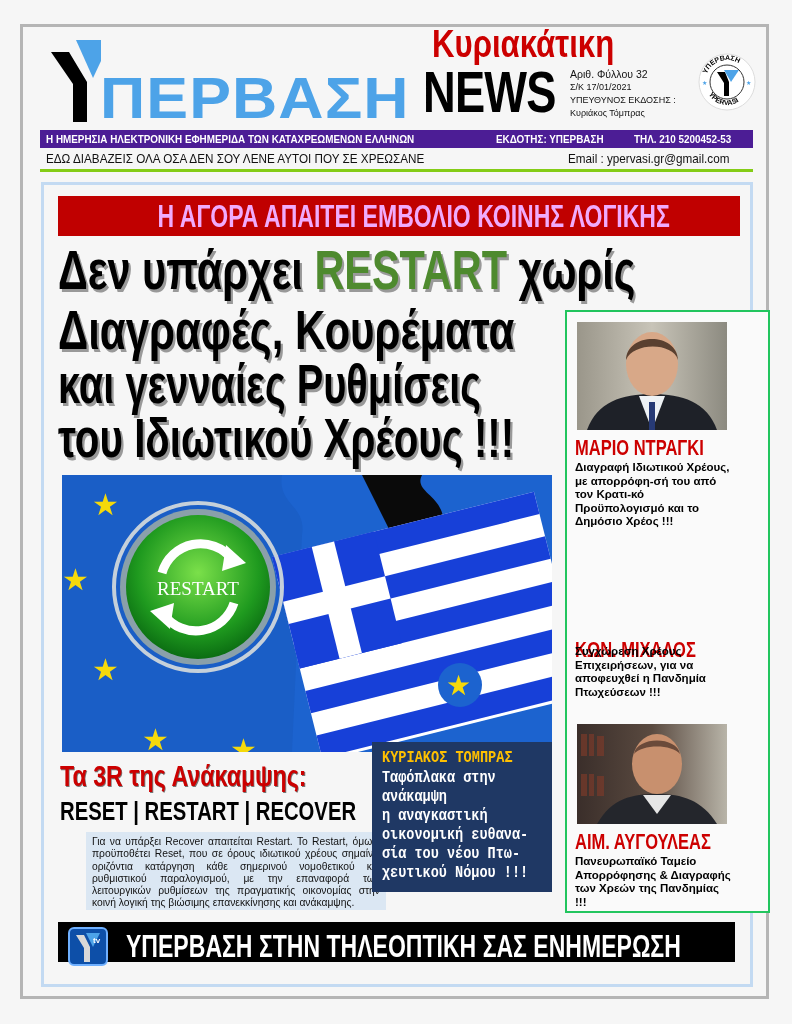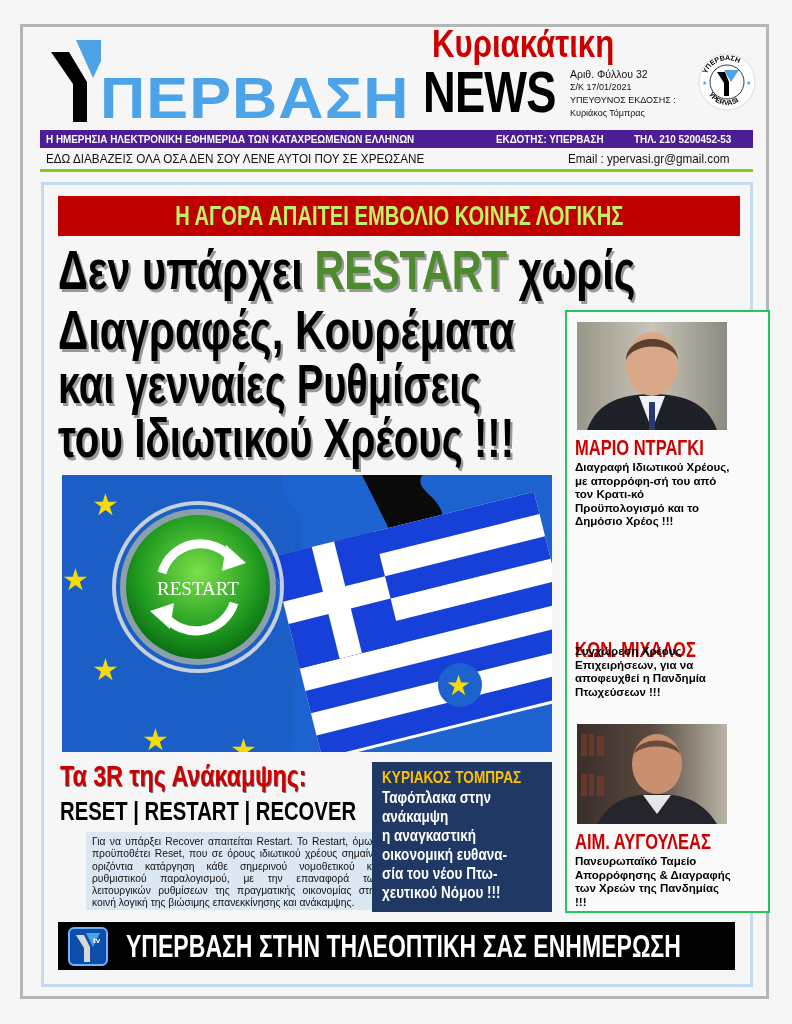--- a/index.html
+++ b/index.html
@@ -13,39 +13,39 @@
   .kyriakatiki { left:432px; top:22px; font-family:"Liberation Sans", sans-serif; font-weight:bold; font-size:38px; line-height:44px; color:#cc0000; transform:scaleX(0.82); transform-origin:left top; }
   .meta { left:570px; top:68px; font-size:10.5px; line-height:13px; color:#111; }
   .meta .small { font-size:9px; }
   .seal { left:697px; top:52px; width:60px; height:60px; }
   .strip-black { left:40px; top:130px; width:713px; height:18px; background:#4c1d95; color:#fff; font-size:11.5px; line-height:18px; font-weight:bold; }
   .strip-black span { position:absolute; top:0; transform:scaleX(0.86); transform-origin:left top; white-space:nowrap; }
   .strip-white { left:40px; top:149px; width:713px; height:20px; font-size:13px; line-height:20px; color:#111; border-bottom:3px solid #84cc16; }
   .strip-white span { position:absolute; top:0; white-space:nowrap; transform:scaleX(0.9); transform-origin:left top; }
   
   .inner-frame { left:41px; top:182px; width:712px; height:805px; border:3px solid #c3daf2; box-sizing:border-box; }
-  .red-banner { left:58px; top:196px; width:682px; height:40px; background:#c00000; color:#bef264; font-weight:bold; font-size:28px; line-height:40px; text-align:center; overflow:hidden; }
+  .red-banner { left:58px; top:196px; width:682px; height:40px; background:#c00000; color:#f0abfc; font-weight:bold; font-size:32px; line-height:40px; text-align:center; overflow:hidden; }
   .red-banner span { display:inline-block; transform:scaleX(0.72); transform-origin:center; white-space:nowrap; }
   .headline { left:58px; font-weight:bold; color:#000; white-space:nowrap; text-shadow:3px 3px 0 #999; transform-origin:left top; }
   .headline .green { color:#4e8a2e; }
   
   .sidebar { left:565px; top:310px; width:205px; height:603px; border:2px solid #22c55e; box-sizing:border-box; background:#fafafa; }
   .person-photo { position:absolute; left:10px; width:150px; overflow:hidden; }
   .person-name { position:absolute; left:8px; font-weight:bold; font-size:22px; line-height:24px; color:#cc0000; white-space:nowrap; transform:scaleX(0.75); transform-origin:left top; }
   .person-text { position:absolute; left:8px; width:156px; font-size:11.5px; line-height:13.5px; color:#000; font-weight:bold; }
   
   .hero { left:62px; top:475px; width:490px; height:277px; overflow:hidden; background:#1a5fc8; }
   
   .sub-red { left:60px; top:760px; font-weight:bold; font-size:29px; line-height:32px; color:#cc0000; white-space:nowrap; transform:scaleX(0.8); transform-origin:left top; text-shadow:1px 1px 0 #777; }
   .sub-black { left:60px; top:796px; font-weight:bold; font-size:26px; line-height:30px; color:#000; white-space:nowrap; transform:scaleX(0.78); transform-origin:left top; }
   .para { left:62px; top:832px; width:300px; height:78px; background:#dbe7f3; font-size:10.3px; line-height:12.3px; color:#111; padding:4px 6px; box-sizing:border-box; text-align:justify;margin-left:24px; }
-  .bluebox { left:372px; top:762px; width:180px; height:150px; background:#1f3864; box-sizing:border-box; padding:6px 10px; }
+  .bluebox { left:372px; top:742px; width:180px; height:150px; background:#1f3864; box-sizing:border-box; padding:6px 10px;font-family:Liberation Mono, monospace; }
   .bluebox .bx-title { font-weight:bold; font-size:17px; line-height:20px; color:#ffc000; white-space:nowrap; transform:scaleX(0.8); transform-origin:left top; }
   .bluebox .bx-body { font-weight:bold; font-size:16.5px; line-height:19px; color:#fff; transform:scaleX(0.82); transform-origin:left top; width:190px; }
-  .tvbar { left:58px; top:922px; width:677px; height:48px; background:#000; }
+  .tvbar { left:58px; top:922px; width:677px; height:40px; background:#000; }
   .tvbar .tv-text { position:absolute; left:68px; top:5px; font-weight:bold; font-size:32px; line-height:38px; color:#fff; white-space:nowrap; transform:scaleX(0.72); transform-origin:left top; }
 </style>
 </head>
 <body>
 
 <div class="abs outer-frame"></div>
 
 <svg class="abs logo-y" viewBox="0 0 50 82">
   <polygon points="0,12 18,12 36,42 36,82 22,82 22,44" fill="#000"></polygon>
   <polygon points="25,0 60,0 42,38" fill="#4da3e8"></polygon>

